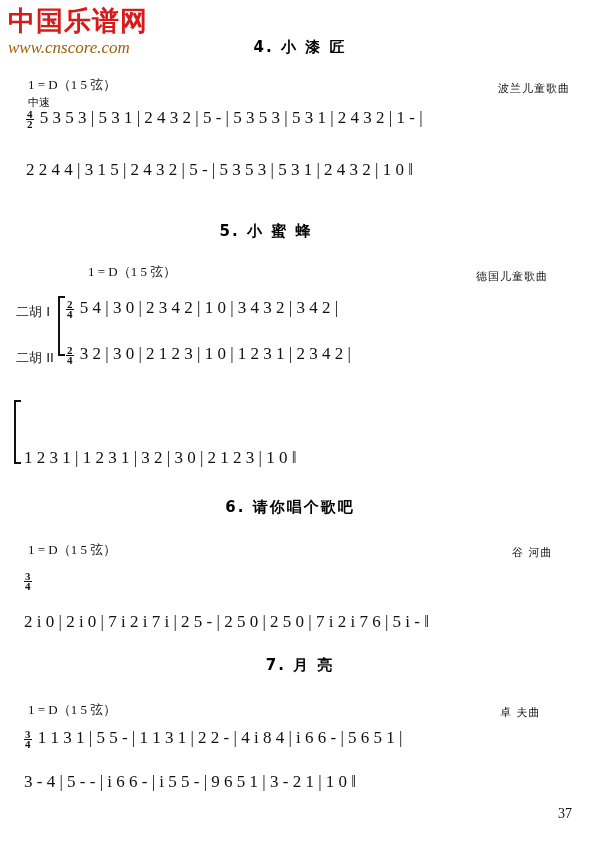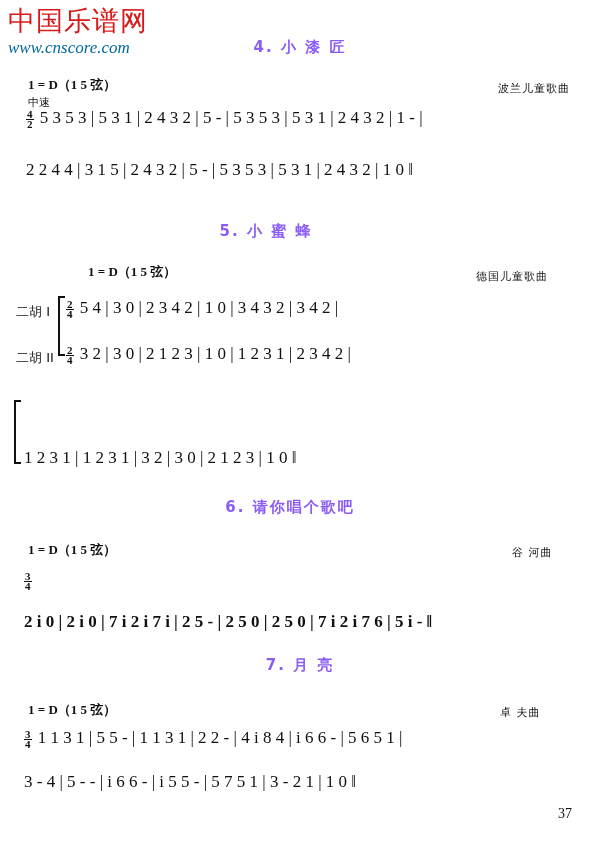--- a/index.html
+++ b/index.html
@@ -15,48 +15,48 @@
     position:relative;
     width:600px;height:844px;
   }
   
   .logo{
     position:absolute;left:8px;top:6px;
     width:185px;
   }
   .logo-cn{
     font-family:"DejaVu Sans", sans-serif;
-    font-weight:normal;
+    font-weight:bold;
     font-size:27px;
     letter-spacing:1px;
     color:#d81a1a;
     line-height:30px;
     white-space:nowrap;
   }
   .logo-url{
     font-family:"Liberation Serif", serif;
     font-size:17px;
     font-style:italic;
-    color:#0369a1;
+    color:#a16207;
     letter-spacing:0px;
     margin-top:2px;
   }
   
   .song-title{
     text-align:center;
     font-family:"DejaVu Sans", sans-serif;
     font-weight:bold;
     font-size:15px;
     letter-spacing:2px;
-    color:#8b5cf6;
+    color:#000000;
   }
   .key-sig{
     font-family:"Liberation Serif", serif;
     font-size:13px;
-    font-weight:bold;
+    font-weight:normal;
     white-space:nowrap;
   }
   .composer{
     font-family:"DejaVu Sans", sans-serif;
     font-size:11px;
     letter-spacing:1px;
     white-space:nowrap;
   }
   .tempo{
     font-family:"DejaVu Sans", sans-serif;
@@ -191,21 +191,21 @@
   </div>
   <div class="blk" style="left:500px;top:542px;margin-left:12px;">
     <span class="composer">谷 河曲</span>
   </div>
 
   <div class="blk staff" style="left:24px;top:570px;">
     <span class="tsig">
       <b class="num">3</b><b>4</b>
     </span>
   </div>
-  <div class="blk staff" style="left:24px;top:612px;font-weight:bold;">
+  <div class="blk staff" style="left:24px;top:612px;">
     <span class="notes">2 i 0 | 2 i 0 | 7 i 2 i 7 i | 2 5 - | 2 5 0 | 2 5 0 | 7 i 2 i 7 6 | 5 i - ‖</span>
   </div>
 
   <div class="blk" style="left:0;top:656px;width:600px;">
     <div class="song-title">7. 月  亮</div>
   </div>
 
   <div class="blk" style="left:28px;top:700px;">
     <span class="key-sig">1 = D（1 5 弦）</span>
   </div>
@@ -213,17 +213,17 @@
     <span class="composer">卓 夫曲</span>
   </div>
 
   <div class="blk staff" style="left:24px;top:728px;">
     <span class="tsig">
       <b class="num">3</b><b>4</b>
     </span>
     <span class="notes">1 1 3 1 | 5 5 - | 1 1 3 1 | 2 2 - | 4 i 8 4 | i 6 6 - | 5 6 5 1 |</span>
   </div>
   <div class="blk staff" style="left:24px;top:772px;">
-    <span class="notes">3 - 4 | 5 - - | i 6 6 - | i 5 5 - | 5 7 5 1 | 3 - 2 1 | 1  0 ‖</span>
+    <span class="notes">3 - 4 | 5 - - | i 6 6 - | i 5 5 - | 9 6 5 1 | 3 - 2 1 | 1  0 ‖</span>
   </div>
 
   <div class="page-num">37</div>
 </div>
 
 </body></html>

